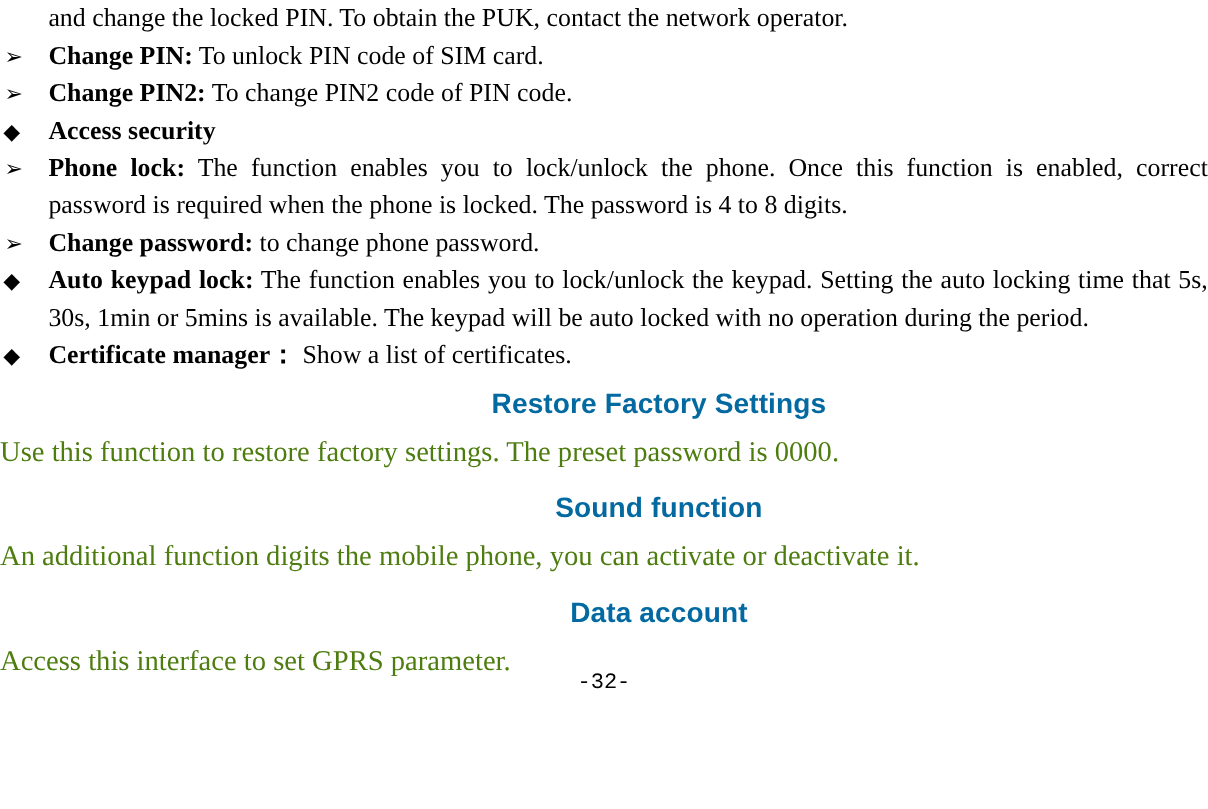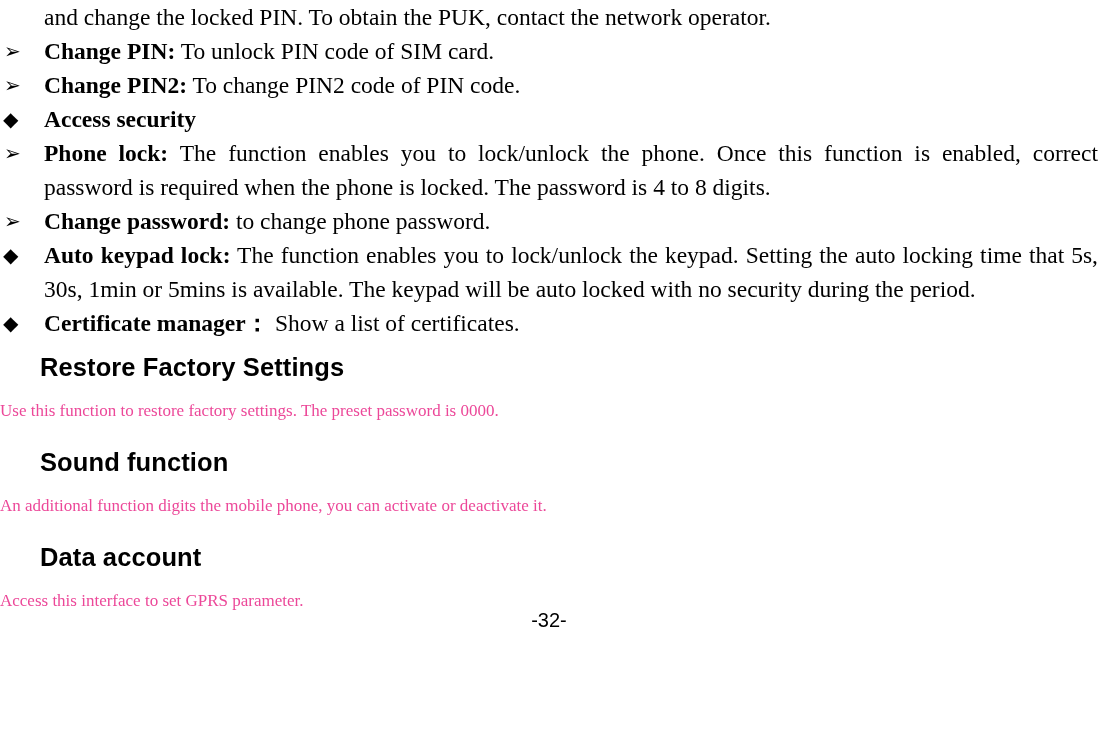--- a/index.html
+++ b/index.html
@@ -19,27 +19,27 @@
   .page {
     position: relative;
     width: 1098px;
     height: 638px;
     box-sizing: border-box;
     padding: 0;
   }
 
   
   .para {
-    font-size: 17px;
+    font-size: 26px;
     line-height: 34px;
     text-align: justify;
     text-justify: inter-word;
     margin: 0;
     padding: 0;
-    color: #ec4899;
+    color: #4d7c0f;
   }
 
   
   .cont-line {
     font-size: 23.5px;
     line-height: 34px;
     margin: 0;
     padding: 0 0 0 44px;
     text-align: left;
   }
@@ -79,37 +79,38 @@
     font-weight: bold;
   }
 
   
   .heading {
     font-family: "Liberation Sans", "DejaVu Sans", sans-serif;
     font-weight: bold;
     font-size: 25.5px;
     line-height: 34px;
     margin: 0;
-    padding-left: 40px;
+    padding-left: 100px;
     letter-spacing: 0.1px;
-    color: #000000;
+    color: #0369a1;
+    text-align: center;
   }
 
   .spacer-sm { height: 10px; }
   .spacer-md { height: 17px; }
 
   
   .footer {
     position: absolute;
     left: 0;
     right: 0;
     bottom: 6px;
     text-align: center;
     font-size: 20px;
-    font-family: Liberation Sans, sans-serif;
+    font-family: Liberation Mono, monospace;
     color: #000;
   }
 </style>
 </head>
 <body>
 
 <div class="page">
 
   <p class="cont-line">and change the locked PIN. To obtain the PUK, contact the network operator.</p>
 
@@ -127,21 +128,21 @@
 
   <div class="bullet-item">
     <span class="bullet-glyph arrow">➢</span><span class="lead">Phone lock:</span><span> The function enables you to lock/unlock the phone. Once this function is enabled, correct password is required when the phone is locked. The password is 4 to 8 digits.</span>
   </div>
 
   <div class="bullet-item nojust">
     <span class="bullet-glyph arrow">➢</span><span class="lead">Change password:</span><span> to change phone password.</span>
   </div>
 
   <div class="bullet-item">
-    <span class="bullet-glyph diamond">◆</span><span class="lead">Auto keypad lock:</span><span> The function enables you to lock/unlock the keypad. Setting the auto locking time that 5s, 30s, 1min or 5mins is available. The keypad will be auto locked with no security during the period.</span>
+    <span class="bullet-glyph diamond">◆</span><span class="lead">Auto keypad lock:</span><span> The function enables you to lock/unlock the keypad. Setting the auto locking time that 5s, 30s, 1min or 5mins is available. The keypad will be auto locked with no operation during the period.</span>
   </div>
 
   <div class="bullet-item nojust">
     <span class="bullet-glyph diamond">◆</span><span class="lead">Certificate manager：</span><span>  Show a list of certificates.</span>
   </div>
 
   <div class="spacer-sm"></div>
 
   <h2 class="heading">Restore Factory Settings</h2>
   <div class="spacer-sm"></div>

